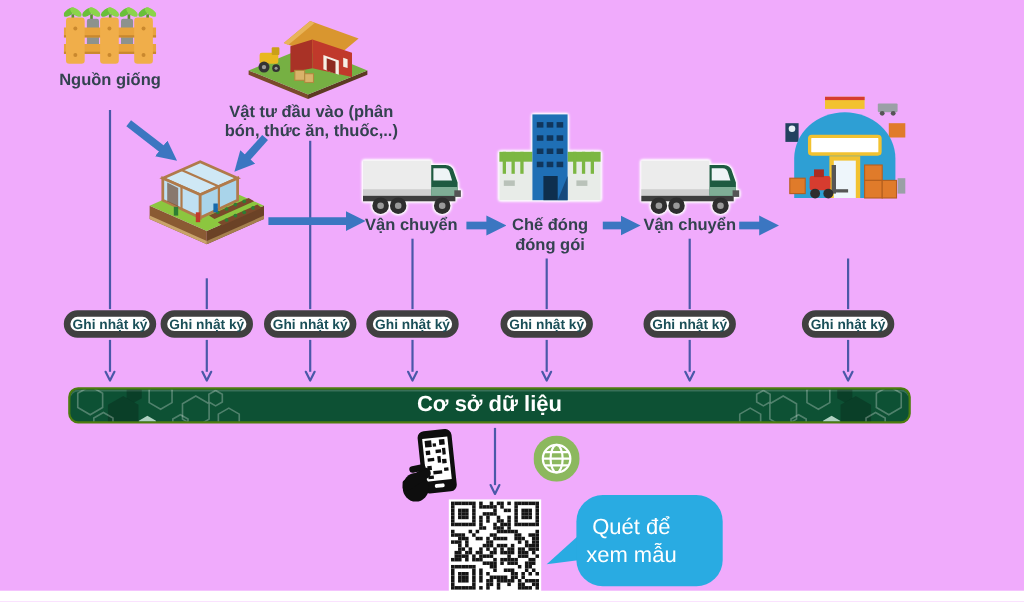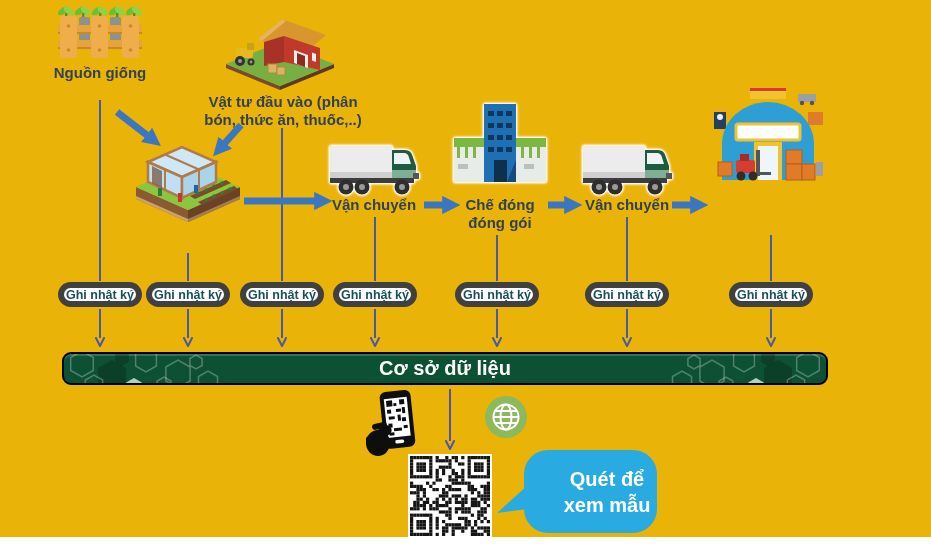--- a/index.html
+++ b/index.html
@@ -1,46 +1,46 @@
 <!DOCTYPE html>
 <html><head>
 <meta charset="utf-8">
 <style>
   html,body{margin:0;padding:0;background:#ffffff;}
-  .canvas{position:relative;width:931px;height:547px;background:#eab308;overflow:hidden;
+  .canvas{position:relative;width:931px;height:547px;background:#f0abfc;overflow:hidden;
           font-family:"Liberation Sans",sans-serif;}
   .overlay{position:absolute;left:0;top:0;pointer-events:none;}
   .icon{position:absolute;}
   .sticker{filter:drop-shadow(0 0 1.2px #fff) drop-shadow(0 0 1.2px #fff) drop-shadow(0 0 1px #fff);}
   .stage-label{position:absolute;font-weight:bold;color:#33424f;font-size:15px;
                text-align:center;line-height:1.2;}
   .lbl-seed{left:40px;top:64px;width:120px;}
   .lbl-inputs{left:197px;top:93px;width:172px;}
   .lbl-production{left:128px;top:229px;width:120px;}
   .lbl-transport1{left:314px;top:196px;width:120px;}
   .lbl-processing{left:455px;top:196px;width:90px;}
   .lbl-transport2{left:567px;top:196px;width:120px;}
   .lbl-distribution{left:709px;top:196px;width:120px;}
   .log-btn{position:absolute;top:282px;width:84px;height:25px;box-sizing:border-box;
            background:#ffffff;border:6px solid #404040;border-radius:13px;color:#1a4f58;
            font-weight:bold;font-size:12.5px;display:flex;align-items:center;justify-content:center;
            font-family:"Liberation Sans",sans-serif;padding:0;cursor:pointer;}
   .b1{left:58px;}.b2{left:146px;}.b3{left:240px;}.b4{left:333px;}
   .b5{left:455px;}.b6{left:585px;}.b7{left:729px;}
   .db-banner{position:absolute;left:62px;top:352px;width:766px;height:33px;box-sizing:border-box;
-             background:#0d5134;border:2px solid #000000;border-radius:9px;color:#ffffff;
+             background:#0d5134;border:2px solid #4d7c0f;border-radius:9px;color:#ffffff;
              display:flex;align-items:center;justify-content:center;font-size:20px;font-weight:bold;
              box-shadow:inset 0 2px 0 rgba(255,255,255,0.18);overflow:hidden;}
   .hex-wrap{position:absolute;top:0;height:33px;}
   .hex-left{left:0;}
   .hex-right{right:0;}
   .db-label{position:relative;z-index:2;}
   .callout{position:absolute;left:524px;top:450px;width:133px;height:83px;background:#29abe2;
-           border-radius:24px;color:#ffffff;font-weight:bold;font-size:20px;line-height:1.3;
-           display:flex;align-items:center;justify-content:flex-end;text-align:center;}
+           border-radius:24px;color:#ffffff;font-weight:normal;font-size:20px;line-height:1.3;
+           display:flex;align-items:center;justify-content:flex-start;text-align:center;}
   .qr-box{position:absolute;left:408px;top:454px;width:84px;height:84px;background:#ffffff;}
   .bottom-strip{position:absolute;left:0;bottom:0;width:931px;height:10px;background:#ffffff;}
 </style>
 </head>
 <body>
 
 <div class="canvas">
 
   <svg class="overlay" width="931" height="547">
     <defs>

